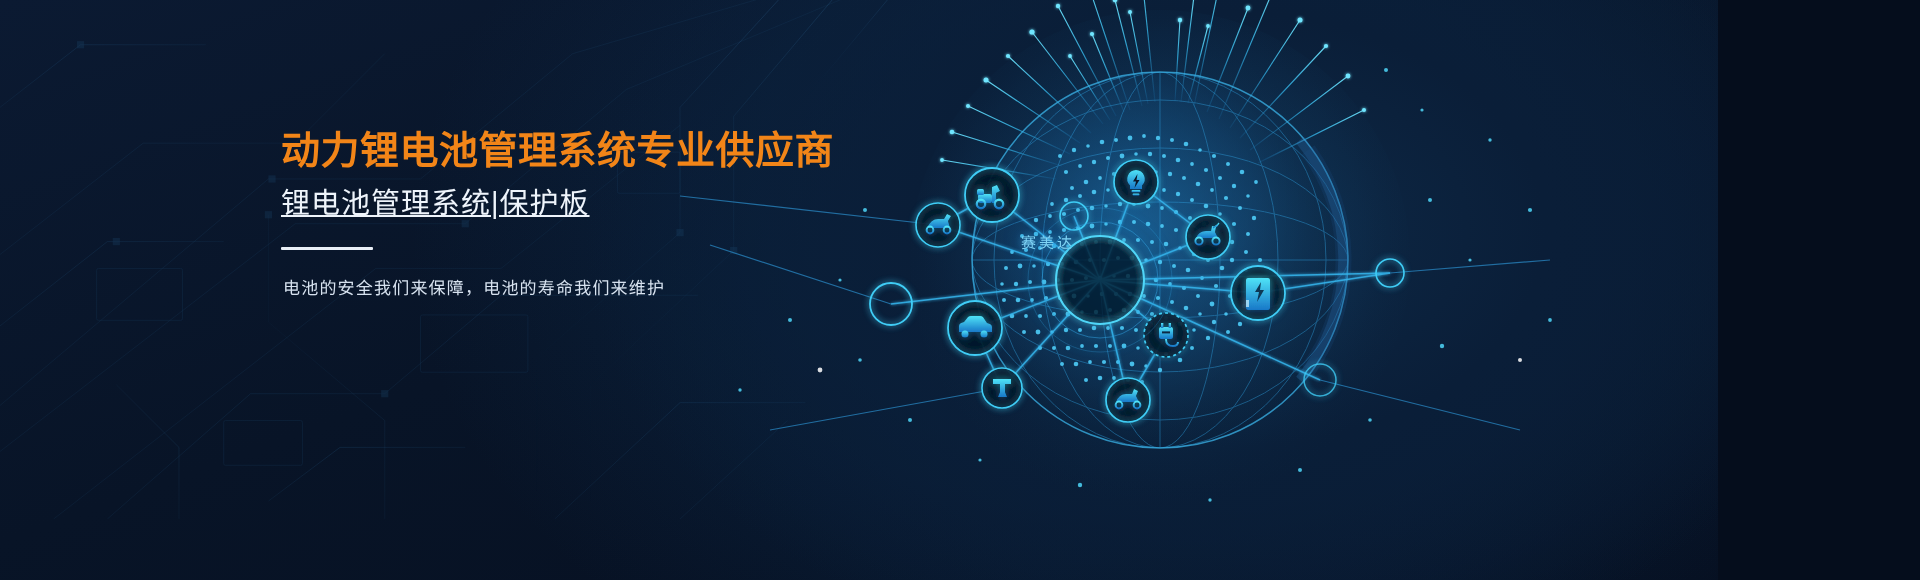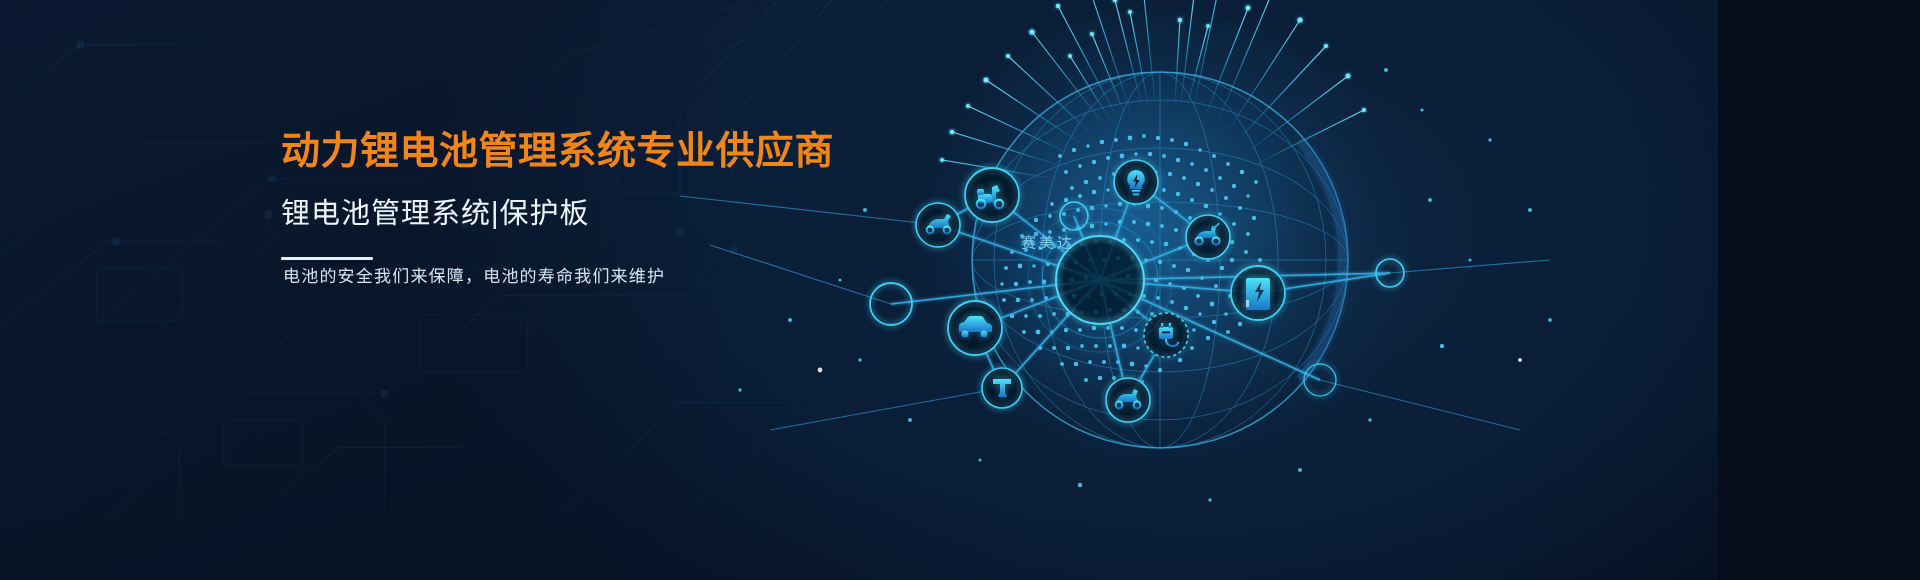--- a/index.html
+++ b/index.html
@@ -19,28 +19,28 @@
   
   .texture{position:absolute;inset:0;pointer-events:none;opacity:.5;}
 
   
   .copy{position:absolute;left:281px;top:128px;width:620px;z-index:6;}
   .headline{
     font-size:39px;line-height:1.18;font-weight:700;
     color:#f28518;letter-spacing:.5px;margin:0;white-space:nowrap;
   }
   .subhead{
-    margin:22px 0 0 0;font-size:29px;line-height:1.2;font-weight:400;
-    color:#eef4fb;letter-spacing:1px;white-space:nowrap;
+    margin:12px 0 0 0;font-size:29px;line-height:1.2;font-weight:400;
+    color:#eef4fb;letter-spacing:1px;white-space:nowrap;text-decoration:underline;
   }
   .rule{
     margin-top:26px;width:92px;height:3px;background:#e9eff7;border-radius:1px;
   }
   .tagline{
-    margin:4px 0 0 2px;font-size:17px;line-height:1.5;font-weight:400;
+    margin:26px 0 0 2px;font-size:17px;line-height:1.5;font-weight:400;
     color:#d7e2ef;letter-spacing:1.2px;white-space:nowrap;
   }
 
   
   .globe-wrap{
     position:absolute;left:830px;top:-40px;width:760px;height:640px;z-index:4;
   }
   .globe-wrap svg{display:block;width:100%;height:100%;overflow:visible;}
 
   .hub-label{

